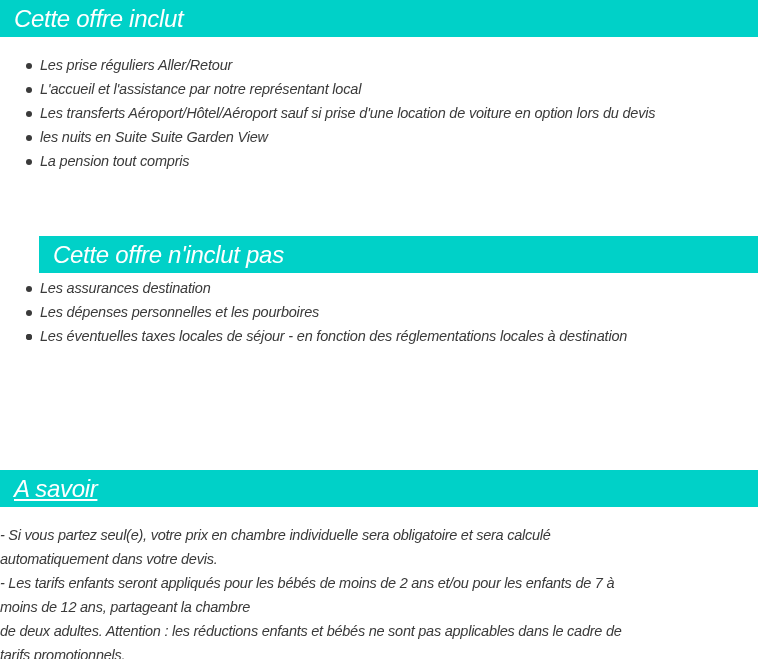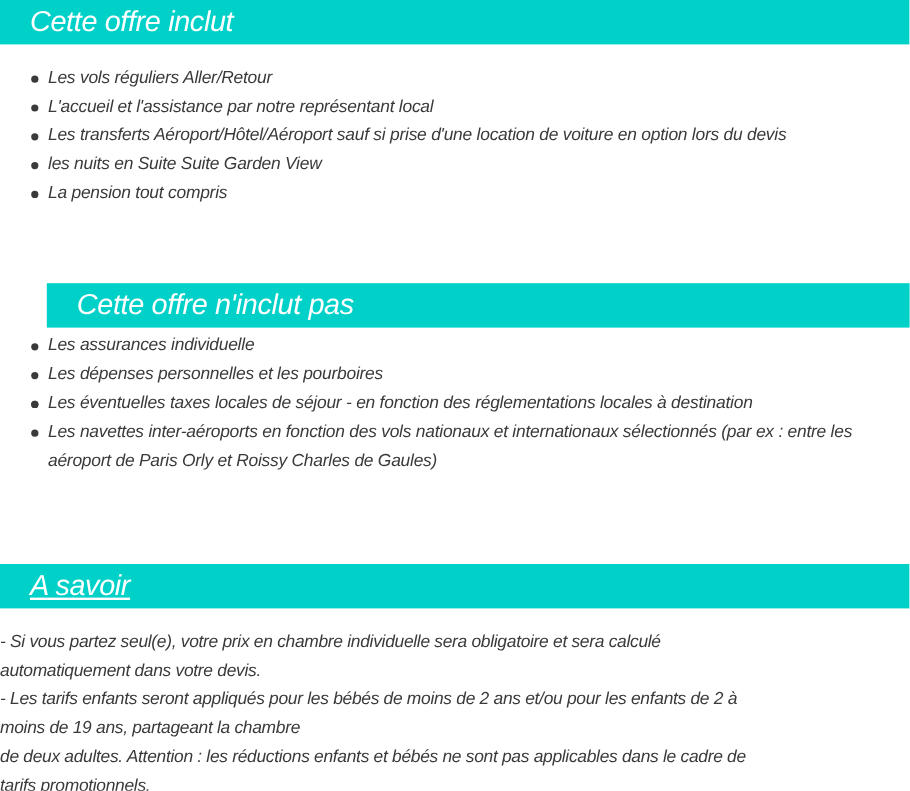--- a/index.html
+++ b/index.html
@@ -18,21 +18,21 @@
     .section-header {
       position: absolute;
       left: 0;
       width: 758px;
       height: 37px;
       background: #00d1c8;
       color: #ffffff;
       font-style: italic;
       font-size: 24px;
       line-height: 37px;
-      padding-left: 25px;
+      padding-left: 14px;
       box-sizing: border-box;
       letter-spacing: -0.3px;
     }
     #h1 { top: 0; }
     #h2 { top: 236px; margin-left: 39px; }
     #h3 { top: 470px; text-decoration: underline; }
 
     ul.bullets {
       position: absolute;
       left: 0;
@@ -78,40 +78,39 @@
     }
   </style>
 </head>
 <body>
 
 <div class="section-header" id="h1">
   <span>Cette offre inclut</span>
 </div>
 
 <ul class="bullets" id="list1">
-  <li><span class="dot"></span><span>Les vols réguliers Aller/Retour</span></li>
+  <li><span class="dot"></span><span>Les prise réguliers Aller/Retour</span></li>
   <li><span class="dot"></span><span>L'accueil et l'assistance par notre représentant local</span></li>
   <li><span class="dot"></span><span>Les transferts Aéroport/Hôtel/Aéroport sauf si prise d'une location de voiture en option lors du devis</span></li>
   <li><span class="dot"></span><span>les nuits en Suite Suite Garden View</span></li>
   <li><span class="dot"></span><span>La pension tout compris</span></li>
 </ul>
 
 <div class="section-header" id="h2">
   <span>Cette offre n'inclut pas</span>
 </div>
 
 <ul class="bullets" id="list2">
-  <li><span class="dot"></span><span>Les assurances individuelle</span></li>
+  <li><span class="dot"></span><span>Les assurances destination</span></li>
   <li><span class="dot"></span><span>Les dépenses personnelles et les pourboires</span></li>
   <li><span class="dot"></span></li>
   <li><span class="dot"></span><span>Les éventuelles taxes locales de séjour - en fonction des réglementations locales à destination</span></li>
-  <li><span class="dot"></span><span>Les navettes inter-aéroports en fonction des vols nationaux et internationaux sélectionnés (par ex : entre les aéroport de Paris Orly et Roissy Charles de Gaules)</span></li>
 </ul>
 
 <div class="section-header" id="h3">
   <span>A savoir</span>
 </div>
 
 <div class="notes">
   <p>- Si vous partez seul(e), votre prix en chambre individuelle sera obligatoire et sera calculé automatiquement dans votre devis.</p>
-  <p>- Les tarifs enfants seront appliqués pour les bébés de moins de 2 ans et/ou pour les enfants de 2 à moins de 19 ans, partageant la chambre</p>
+  <p>- Les tarifs enfants seront appliqués pour les bébés de moins de 2 ans et/ou pour les enfants de 7 à moins de 12 ans, partageant la chambre</p>
   <p>de deux adultes. Attention : les réductions enfants et bébés ne sont pas applicables dans le cadre de tarifs promotionnels.</p>
 </div>
 
 </body></html>

